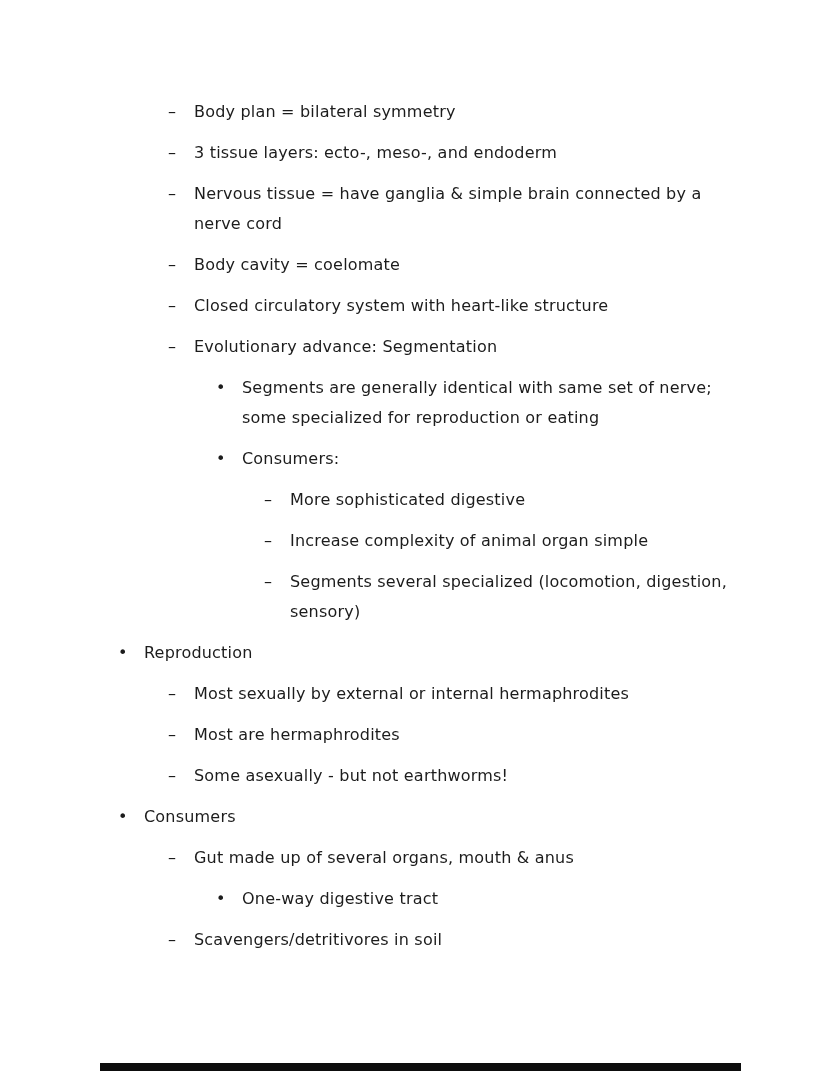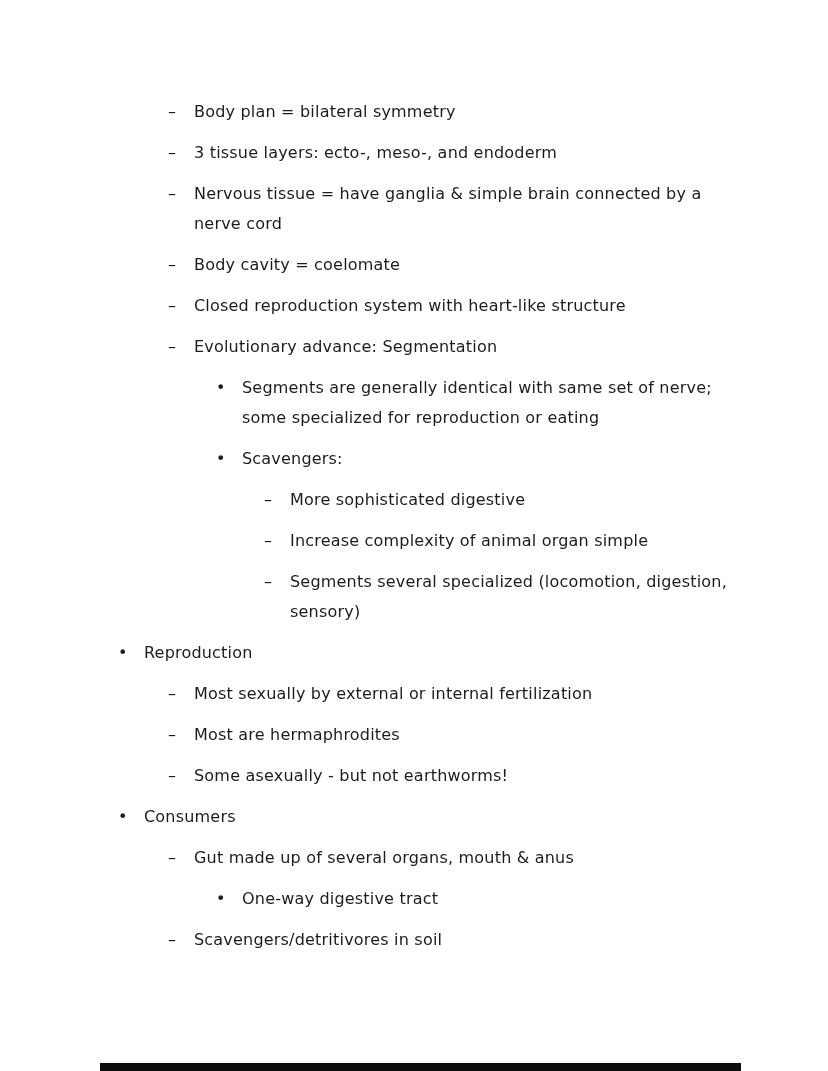--- a/index.html
+++ b/index.html
@@ -68,53 +68,53 @@
       <div class="note-item level-2">
         <span class="marker">–</span>
         <span class="text">Nervous tissue = have ganglia &amp; simple brain connected by a nerve cord</span>
       </div>
       <div class="note-item level-2">
         <span class="marker">–</span>
         <span class="text">Body cavity = coelomate</span>
       </div>
       <div class="note-item level-2">
         <span class="marker">–</span>
-        <span class="text">Closed reproduction system with heart-like structure</span>
+        <span class="text">Closed circulatory system with heart-like structure</span>
       </div>
       <div class="note-item level-2">
         <span class="marker">–</span>
         <span class="text">Evolutionary advance: Segmentation</span>
       </div>
       <div class="note-item level-3">
         <span class="marker">•</span>
         <span class="text">Segments are generally identical with same set of nerve; some specialized for reproduction or eating</span>
       </div>
       <div class="note-item level-3">
         <span class="marker">•</span>
-        <span class="text">Scavengers:</span>
+        <span class="text">Consumers:</span>
       </div>
       <div class="note-item level-4">
         <span class="marker">–</span>
         <span class="text">More sophisticated digestive</span>
       </div>
       <div class="note-item level-4">
         <span class="marker">–</span>
         <span class="text">Increase complexity of animal organ simple</span>
       </div>
       <div class="note-item level-4">
         <span class="marker">–</span>
         <span class="text">Segments several specialized (locomotion, digestion, sensory)</span>
       </div>
       <div class="note-item level-1">
         <span class="marker">•</span>
         <span class="text">Reproduction</span>
       </div>
       <div class="note-item level-2">
         <span class="marker">–</span>
-        <span class="text">Most sexually by external or internal fertilization</span>
+        <span class="text">Most sexually by external or internal hermaphrodites</span>
       </div>
       <div class="note-item level-2">
         <span class="marker">–</span>
         <span class="text">Most are hermaphrodites</span>
       </div>
       <div class="note-item level-2">
         <span class="marker">–</span>
         <span class="text">Some asexually - but not earthworms!</span>
       </div>
       <div class="note-item level-1">

